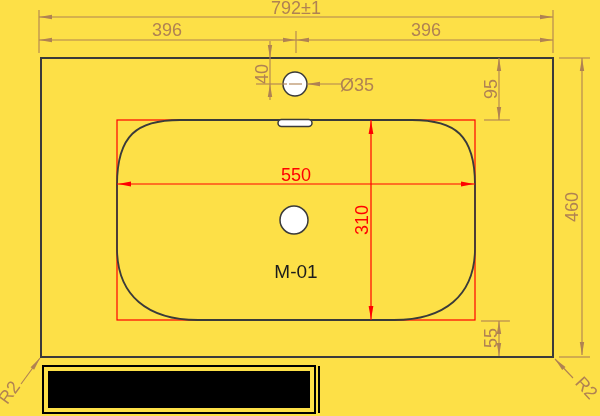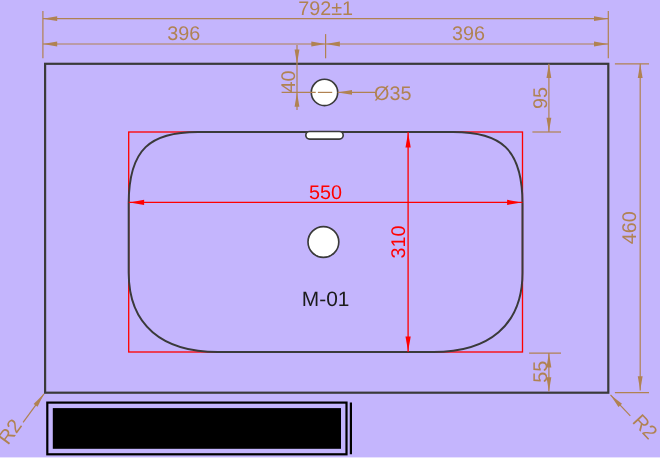--- a/index.html
+++ b/index.html
@@ -7,21 +7,21 @@
     padding: 0;
     background: #ffffff;
     width: 600px;
     height: 416px;
     overflow: hidden;
   }
   #stage {
     position: relative;
     width: 600px;
     height: 416px;
-    background: #c4b5fd;
+    background: #fde047;
   }
   svg text {
     font-family: "Liberation Sans", "DejaVu Sans", sans-serif;
     font-size: 18px;
   }
   .outline       { stroke: var(--line); fill: none; stroke-width: 2; }
   .basin         { stroke: var(--line); fill: none; stroke-width: 1.8; }
   .hole          { stroke: var(--line); fill: #ffffff; stroke-width: 1.5; }
   .tan-line      { stroke: var(--dim); stroke-width: 1.1; fill: none; }
   .tan-arrow     { fill: var(--dim); stroke: none; }

